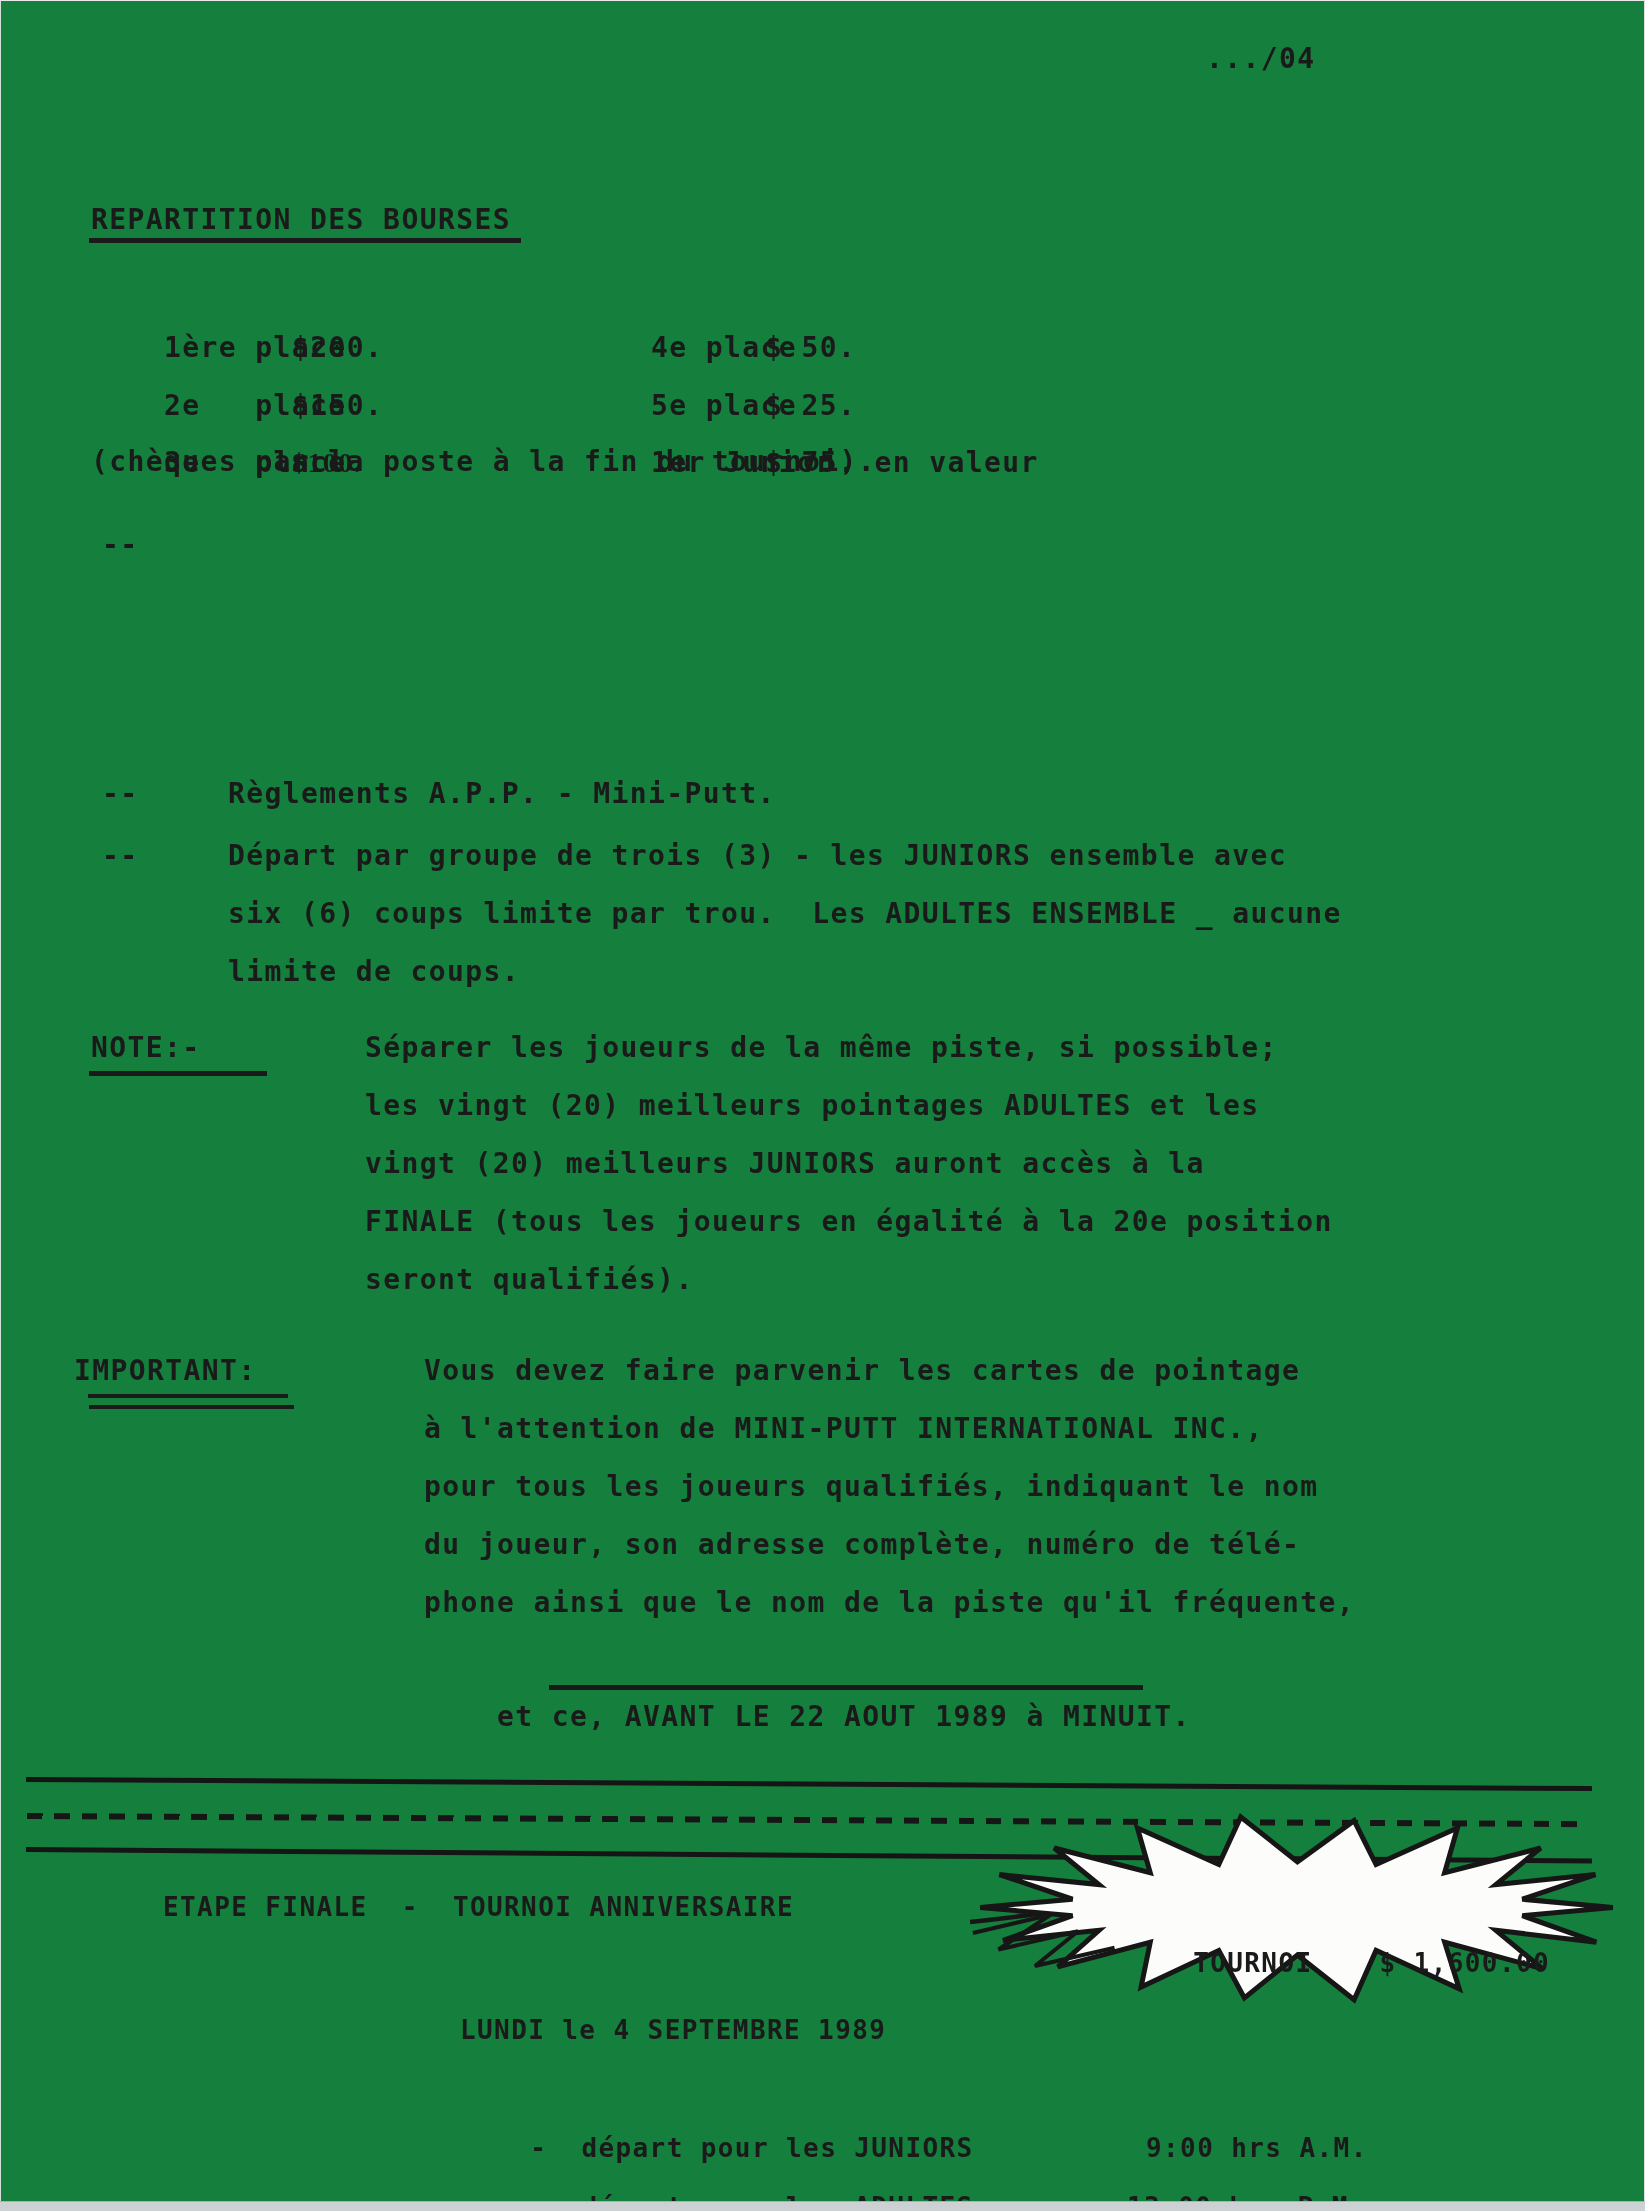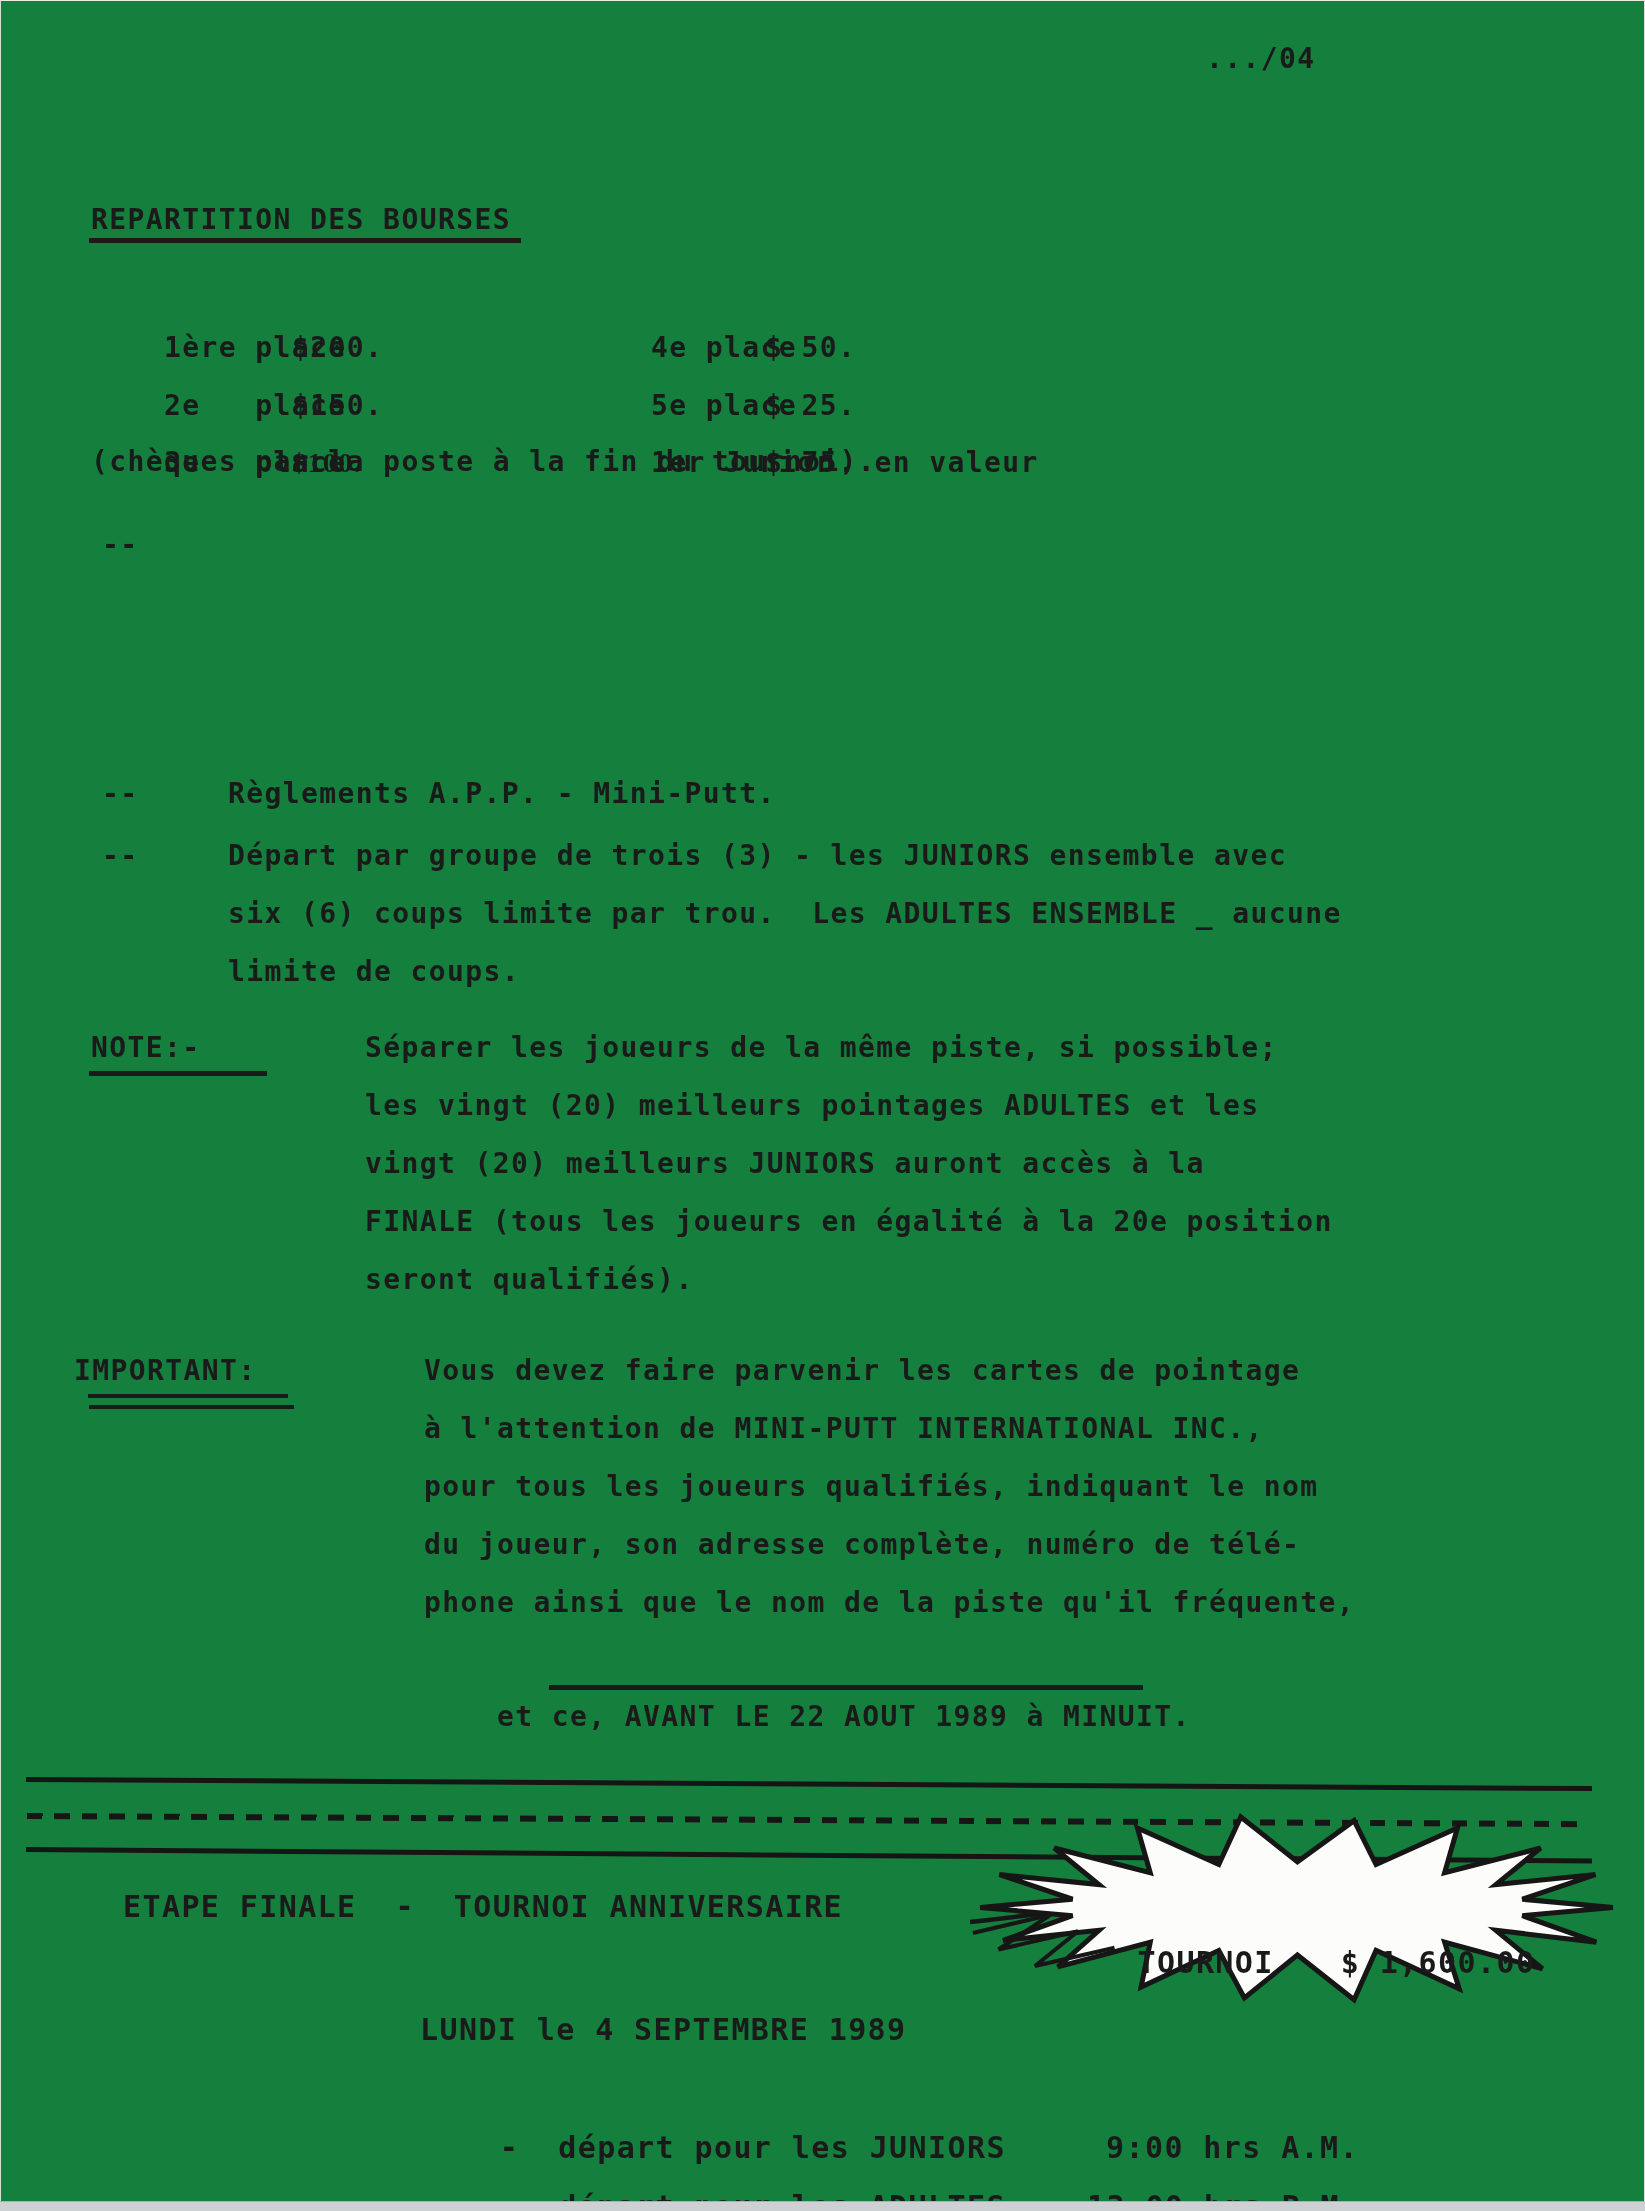--- a/index.html
+++ b/index.html
@@ -7,21 +7,21 @@
     position:relative; width:1646px; height:2211px;
     background:#15803d; overflow:hidden;
     font-family:"DejaVu Sans Mono", monospace;
     font-weight:bold; color:#1a1a1a;
     box-shadow: inset 0 0 0 0.9px #e9eaea;
   }
   .line, .block {
     position:absolute; white-space:pre;
     font-size:28px; line-height:58px; letter-spacing:1.4px;
   }
-  .xl { font-size:30px; }
+  .xl { font-size:26px;margin-left:40px; }
   .rule { position:absolute; background:#1a1a1a; }
   .divider { position:absolute; transform-origin:left center; }
   .divider.solid { height:4.6px; background:#151515; }
   .divider.dashed {
     height:5.5px;
     background:repeating-linear-gradient(to right, #161616 0 15.5px, transparent 15.5px 27.4px);
   }
   .burst-svg { position:absolute; left:918px; top:1805px; }
   .burst-text {
     position:absolute; left:987px; top:1876px; width:621px;

